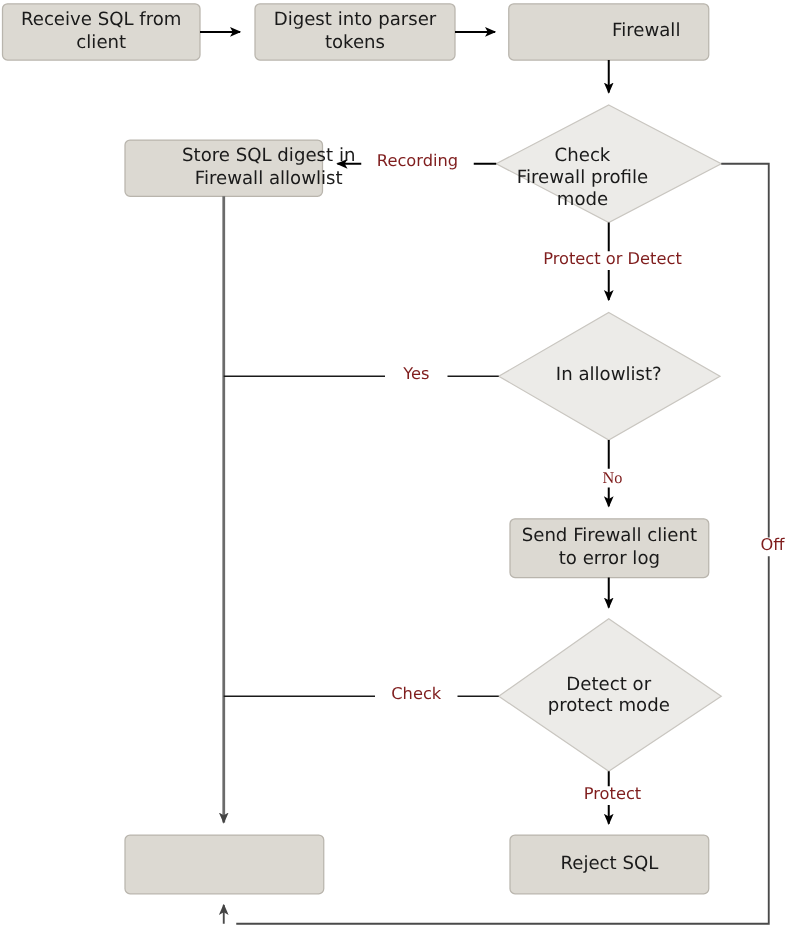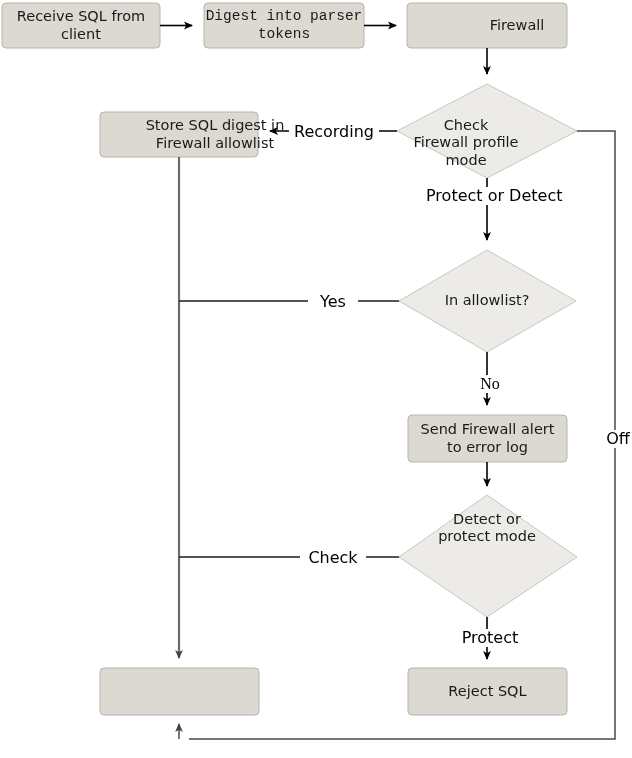--- a/index.html
+++ b/index.html
@@ -36,22 +36,22 @@
     justify-content: center;
     text-align: center;
     color: #1a1a1a;
     font-size: 14.5px;
     line-height: 1.2;
     pointer-events: none;
     white-space: pre-line;
   }
   .edge-label {
     position: absolute;
-    color: #000000;
-    font-size: 16px;
+    color: #7f1d1d;
+    font-size: 13px;
     line-height: 1.15;
     text-align: center;
     background: #ffffff;
     padding: 0 3px;
     white-space: nowrap;
   }
 </style>
 </head>
 <body>
 
@@ -134,36 +134,36 @@
     <g>
       <path d="M487,617 L487,659" fill="none" stroke="#000000" stroke-width="1.6" marker-end="url(#arrowBlack)"></path>
     </g>
     <g>
       <path d="M179,739 L179,724" fill="none" stroke="#4a4a4a" stroke-width="1.5" marker-end="url(#arrowGray)"></path>
     </g>
   </svg>
 
   <div class="node-label" style="left:2px; top:3px; width:158px; height:45px;">Receive SQL from
 client</div>
-  <div class="node-label" style="left:204px; top:3px; width:160px; height:45px;font-family:Liberation Mono, monospace;">Digest into parser
+  <div class="node-label" style="left:204px; top:3px; width:160px; height:45px;">Digest into parser
 tokens</div>
   <div class="node-label" style="left:407px; top:3px; width:160px; height:45px;padding-left:30px;">Firewall</div>
   <div class="node-label" style="left:386px; top:98px; width:160px; height:66px;margin-top:12px;">Check
 Firewall profile
 mode</div>
   <div class="node-label" style="left:100px; top:112px; width:174px; height:45px;padding-left:28px;">Store SQL digest in
 Firewall allowlist</div>
   <div class="node-label" style="left:407px; top:281px; width:160px; height:40px;">In allowlist?</div>
-  <div class="node-label" style="left:408px; top:415px; width:159px; height:47px;">Send Firewall alert
+  <div class="node-label" style="left:408px; top:415px; width:159px; height:47px;">Send Firewall client
 to error log</div>
-  <div class="node-label" style="left:407px; top:504px; width:160px; height:48px;">Detect or
+  <div class="node-label" style="left:407px; top:533px; width:160px; height:48px;">Detect or
 protect mode</div>
   <div class="node-label" style="left:408px; top:668px; width:159px; height:47px;">Reject SQL</div>
 
   <div class="edge-label" style="left:289px; top:123px; width:84px;">Recording</div>
   <div class="edge-label" style="left:601px; top:430px; width:28px;">Off</div>
-  <div class="edge-label" style="left:423px; top:187px; width:128px;">Protect or Detect</div>
+  <div class="edge-label" style="left:423px; top:201px; width:128px;">Protect or Detect</div>
   <div class="edge-label" style="left:308px; top:293px; width:44px;">Yes</div>
   <div class="edge-label" style="left:467px; top:375px; width:40px;font-family:Liberation Serif, serif;">No</div>
   <div class="edge-label" style="left:300px; top:549px; width:60px;">Check</div>
   <div class="edge-label" style="left:455px; top:629px; width:64px;">Protect</div>
 
 </div>
 
 </body></html>

